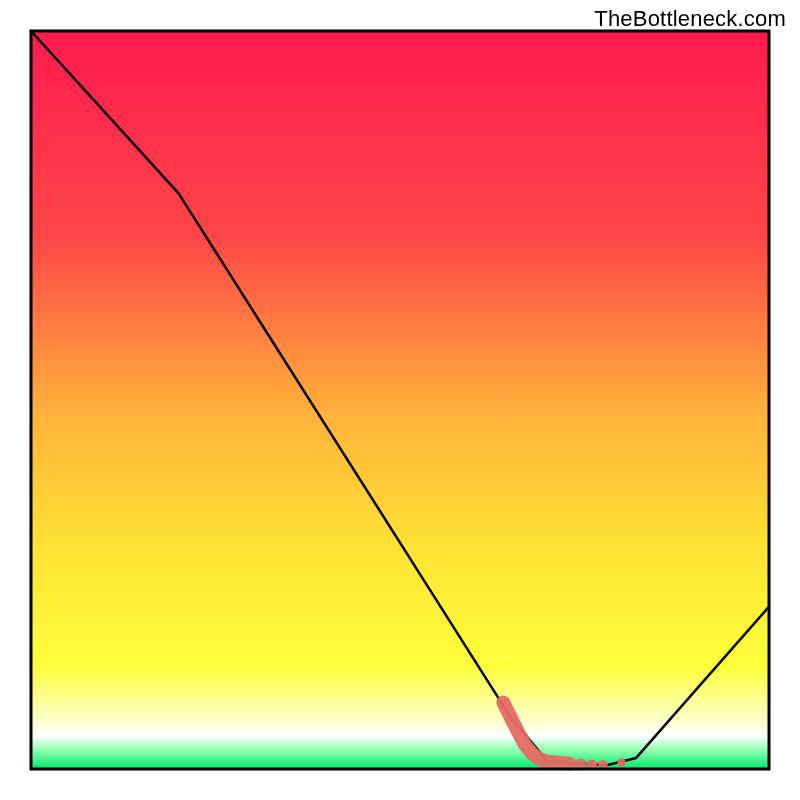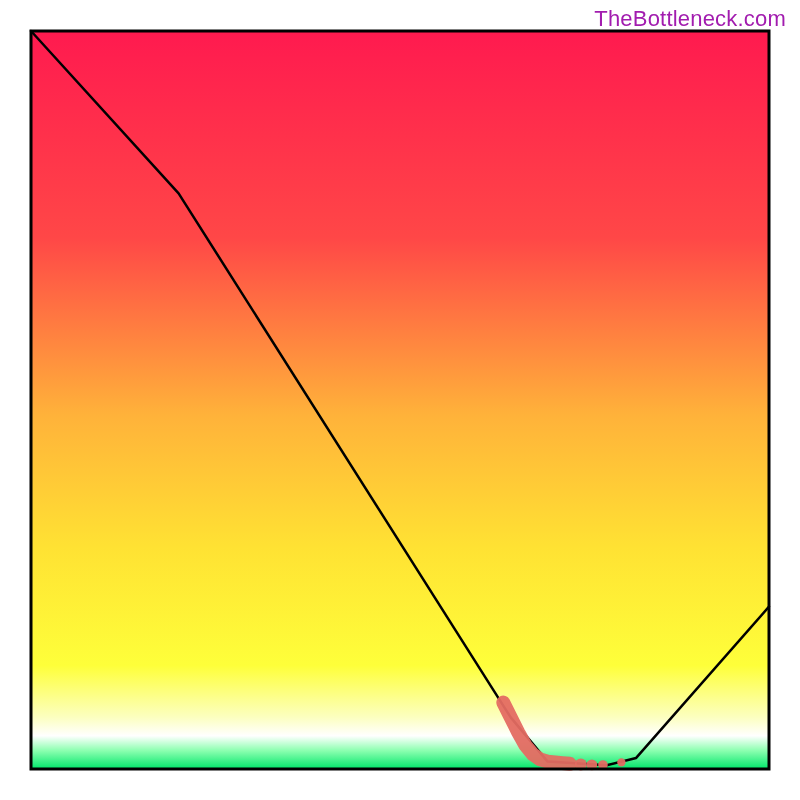--- a/index.html
+++ b/index.html
@@ -13,21 +13,21 @@
   }
   .chart-container {
     position: relative;
     width: 800px;
     height: 800px;
   }
   .attribution {
     position: absolute;
     top: 6px;
     right: 14px;
-    color: #a21caf;
+    color: #000000;
     font-size: 22px;
     font-weight: 400;
     letter-spacing: 0.2px;
   }
   svg {
     display: block;
     width: 800px;
     height: 800px;
   }
 </style>

